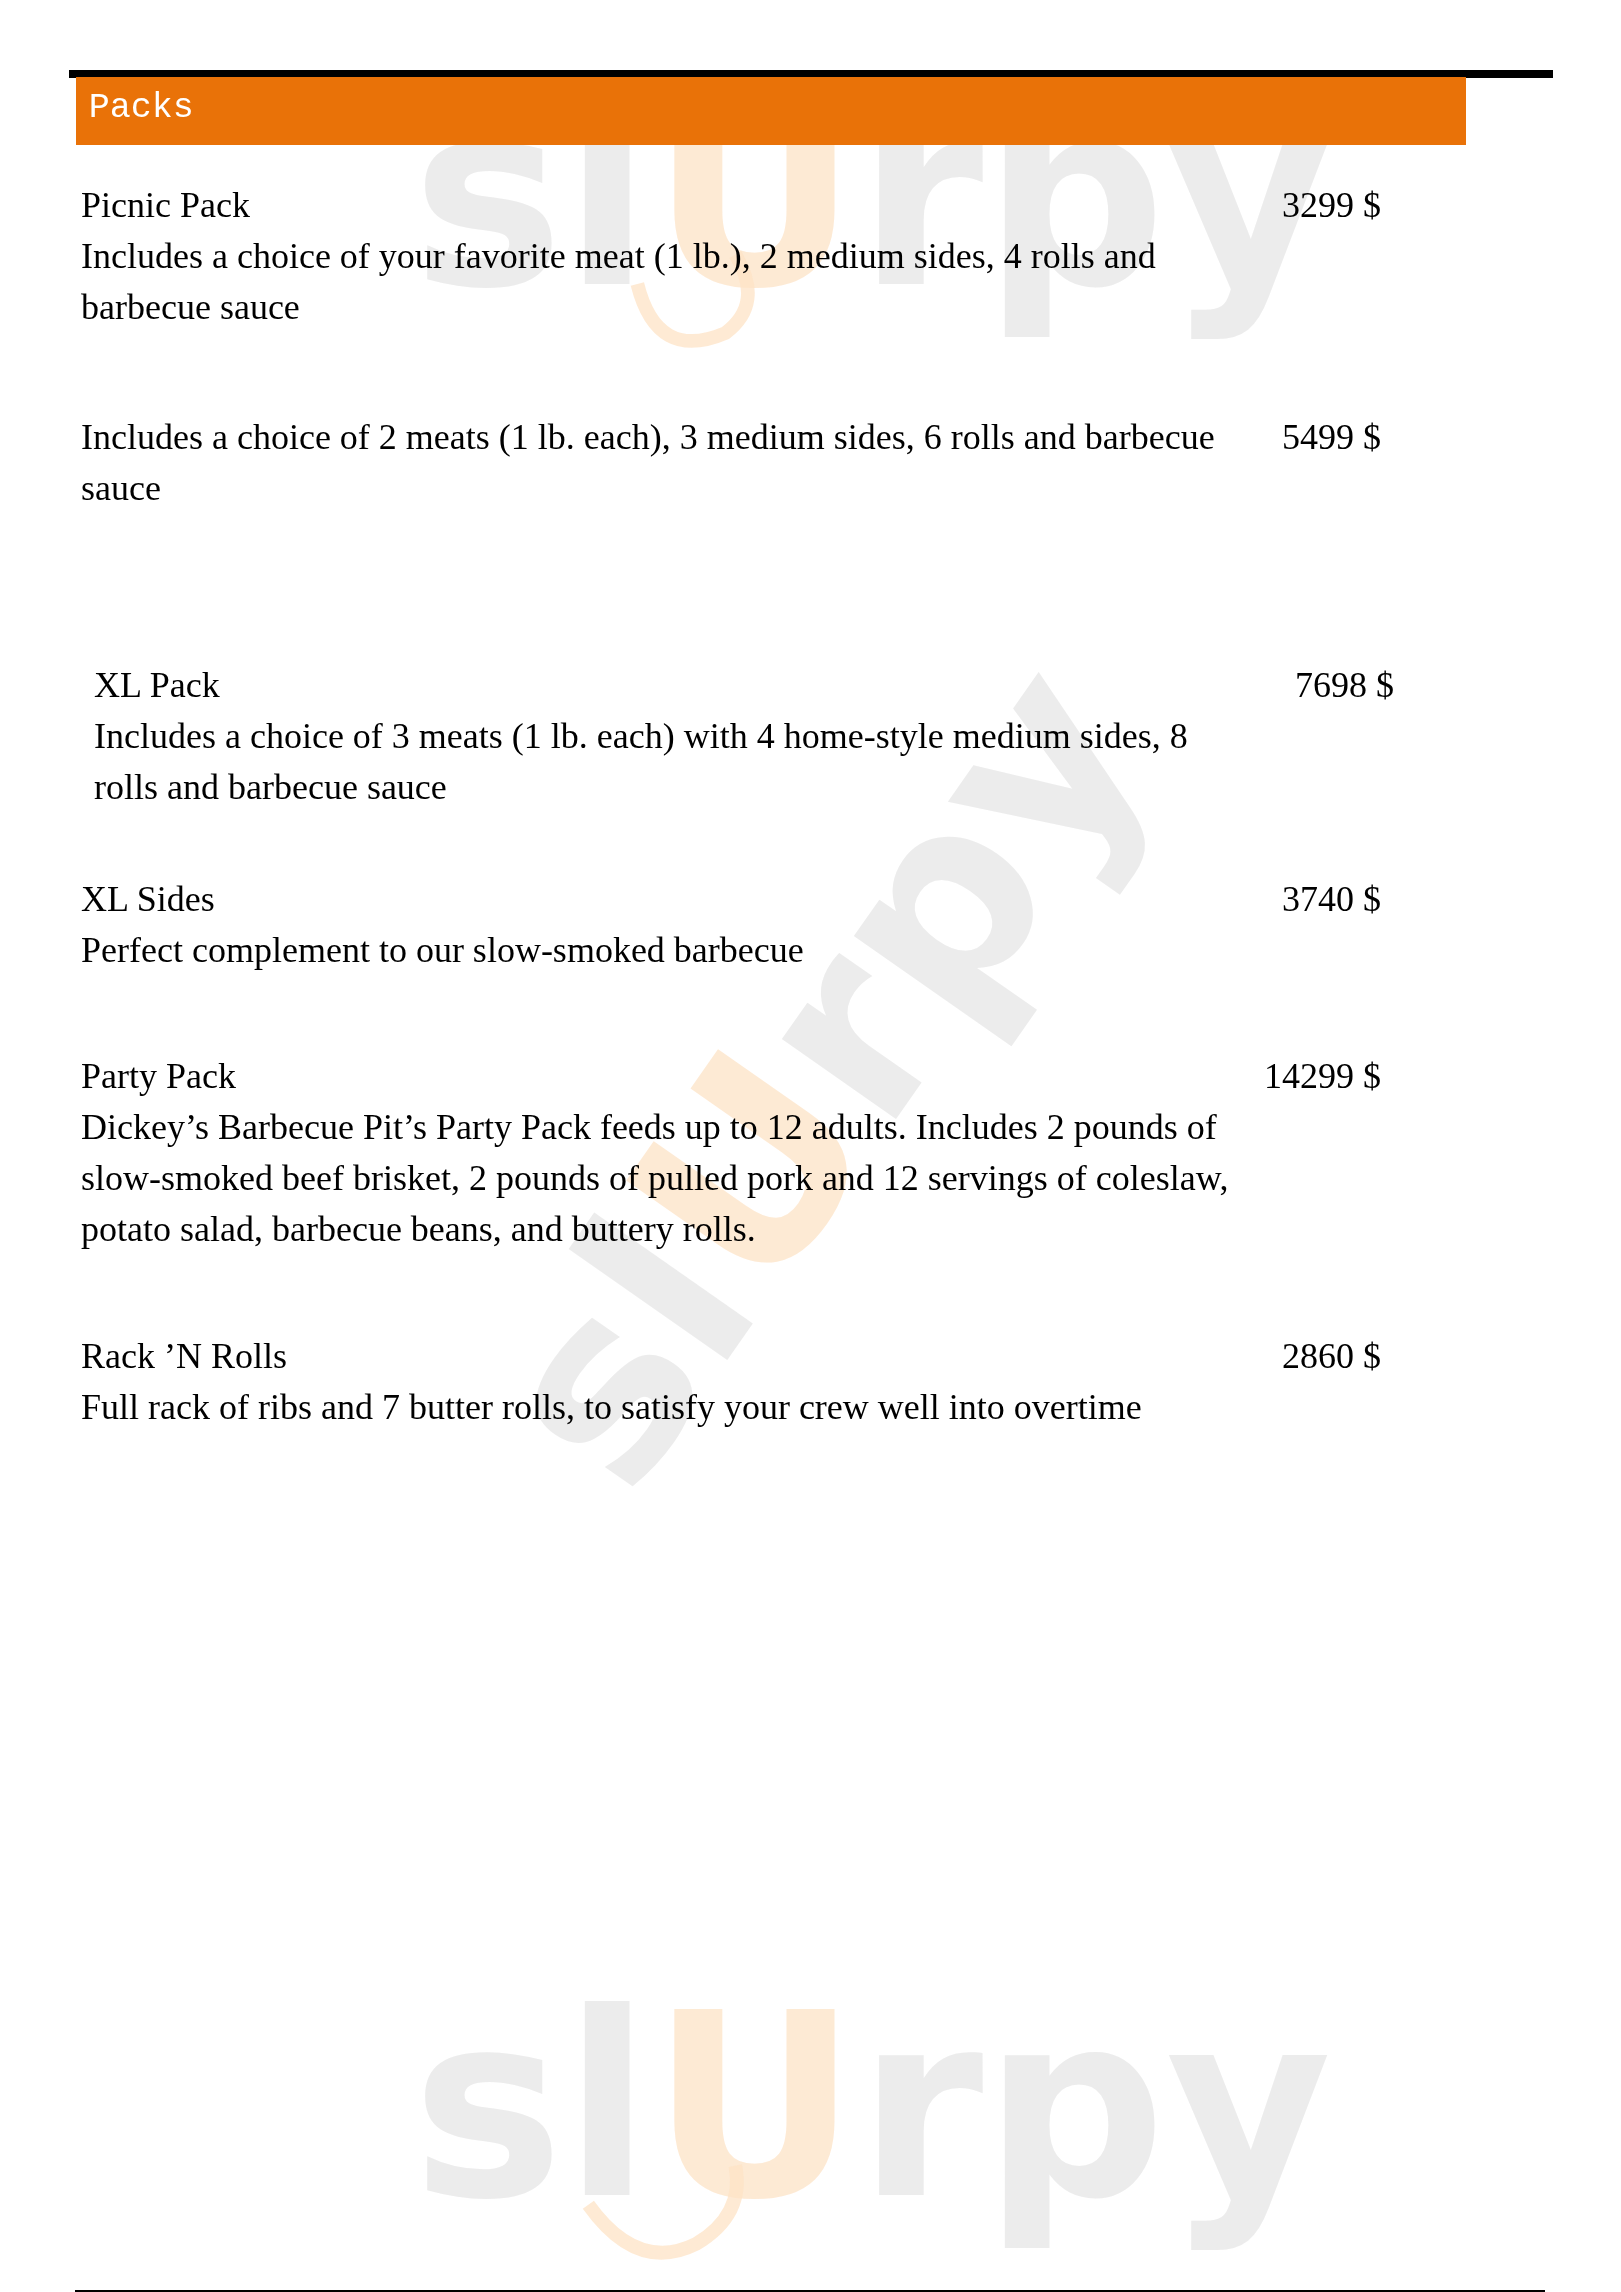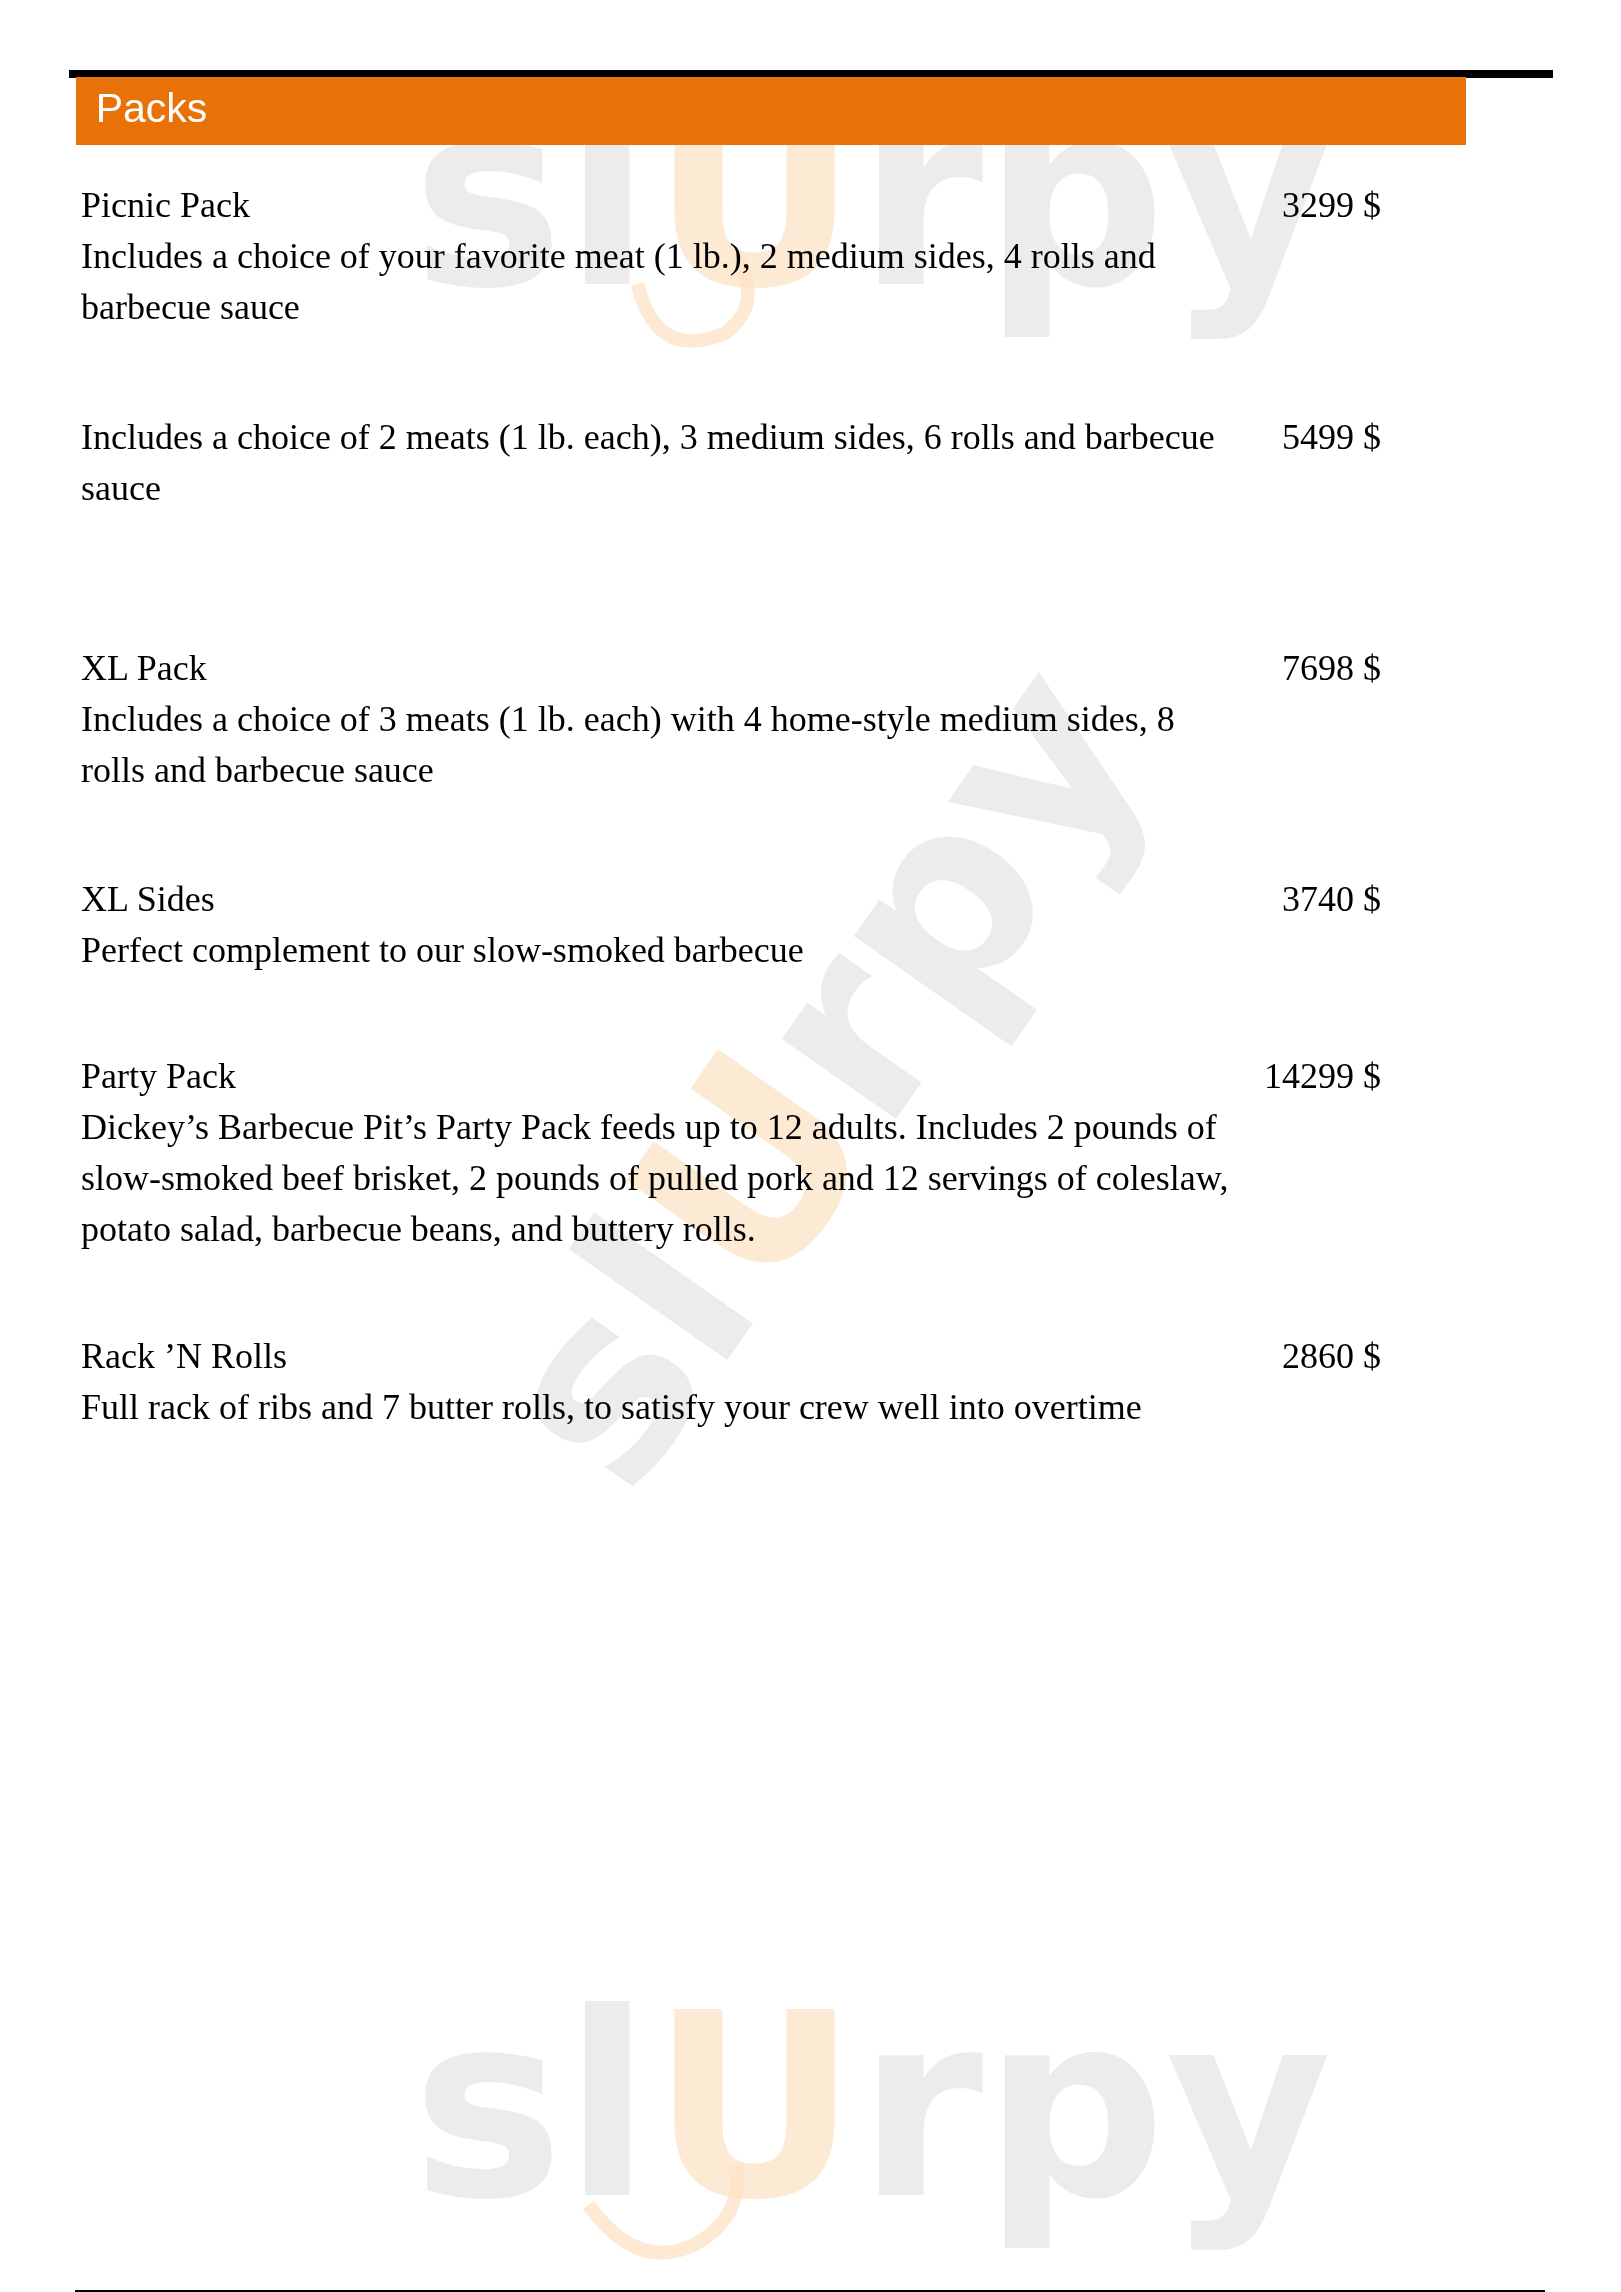--- a/index.html
+++ b/index.html
@@ -6,22 +6,22 @@
   body { width: 1621px; height: 2293px; position: relative; overflow: hidden; }
   .watermark { position: absolute; pointer-events: none; z-index: 0; text-align: center; }
   .watermark svg { display: block; overflow: visible; }
   .top-rule { position: absolute; left: 69px; top: 70px; width: 1484px; height: 7.8px; background: #000000; z-index: 1; }
   .section-header {
     position: absolute; left: 76px; top: 77px; width: 1390px; height: 68px;
     background: #e97208; z-index: 1; box-sizing: border-box;
   }
   .section-title {
     position: absolute; left: 12.7px; top: 2px;
-    font-family: Liberation Sans, sans-serif; font-size: 41px; line-height: 59px;
-    color: #ffffff; font-weight: normal; margin-left: 7px;
+    font-family: Liberation Mono, monospace; font-size: 35px; line-height: 59px;
+    color: #ffffff; font-weight: normal;
   }
   .menu-item { position: absolute; left: 81px; width: 1300px; z-index: 2; }
   .item-title, .item-desc, .item-price {
     font-family: "Liberation Serif", serif; font-size: 36px; line-height: 51px; color: #000000;
   }
   .item-title { display: block; }
   .item-desc { display: block; width: 1157px; }
   .item-price { position: absolute; right: 0; top: 0; text-align: left; white-space: nowrap; }
   .bottom-rule { position: absolute; left: 75px; top: 2290px; width: 1470px; height: 2px; background: #000000; z-index: 1; }
 </style>
@@ -58,21 +58,21 @@
   <span class="item-title">Picnic Pack</span>
   <span class="item-desc">Includes a choice of your favorite meat (1 lb.), 2 medium sides, 4 rolls and barbecue sauce</span>
   <span class="item-price">3299 $</span>
 </div>
 
 <div class="menu-item" style="top:412px;">
   <span class="item-desc">Includes a choice of 2 meats (1 lb. each), 3 medium sides, 6 rolls and barbecue sauce</span>
   <span class="item-price">5499 $</span>
 </div>
 
-<div class="menu-item" style="top:643px;">
+<div class="menu-item" style="top:660px;margin-left:13px;">
   <span class="item-title">XL Pack</span>
   <span class="item-desc">Includes a choice of 3 meats (1 lb. each) with 4 home-style medium sides, 8 rolls and barbecue sauce</span>
   <span class="item-price">7698 $</span>
 </div>
 
 <div class="menu-item" style="top:874px;">
   <span class="item-title">XL Sides</span>
   <span class="item-desc">Perfect complement to our slow-smoked barbecue</span>
   <span class="item-price">3740 $</span>
 </div>

